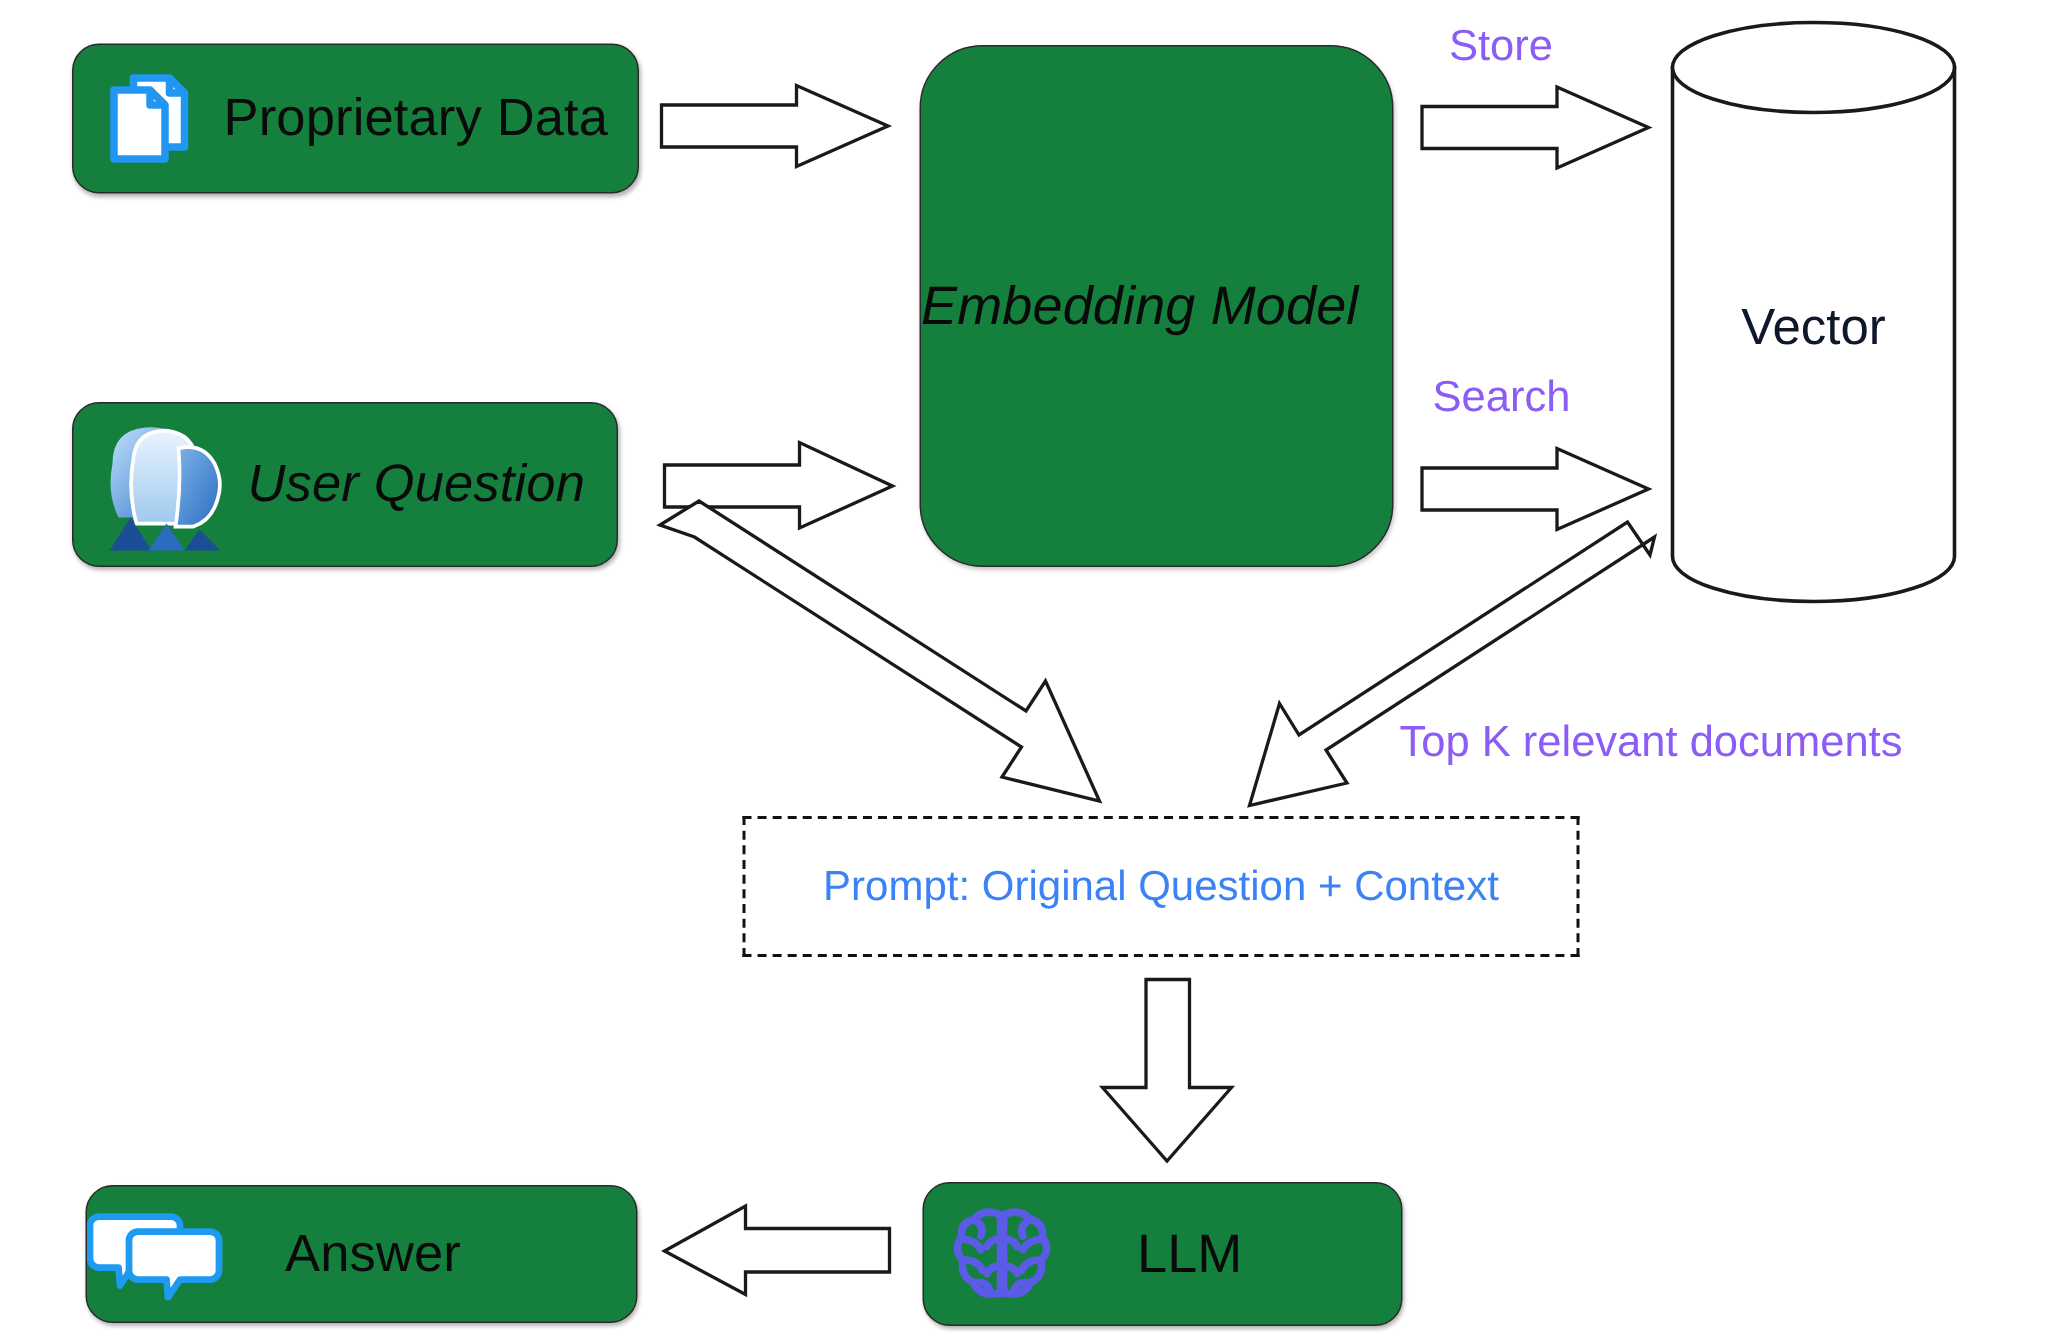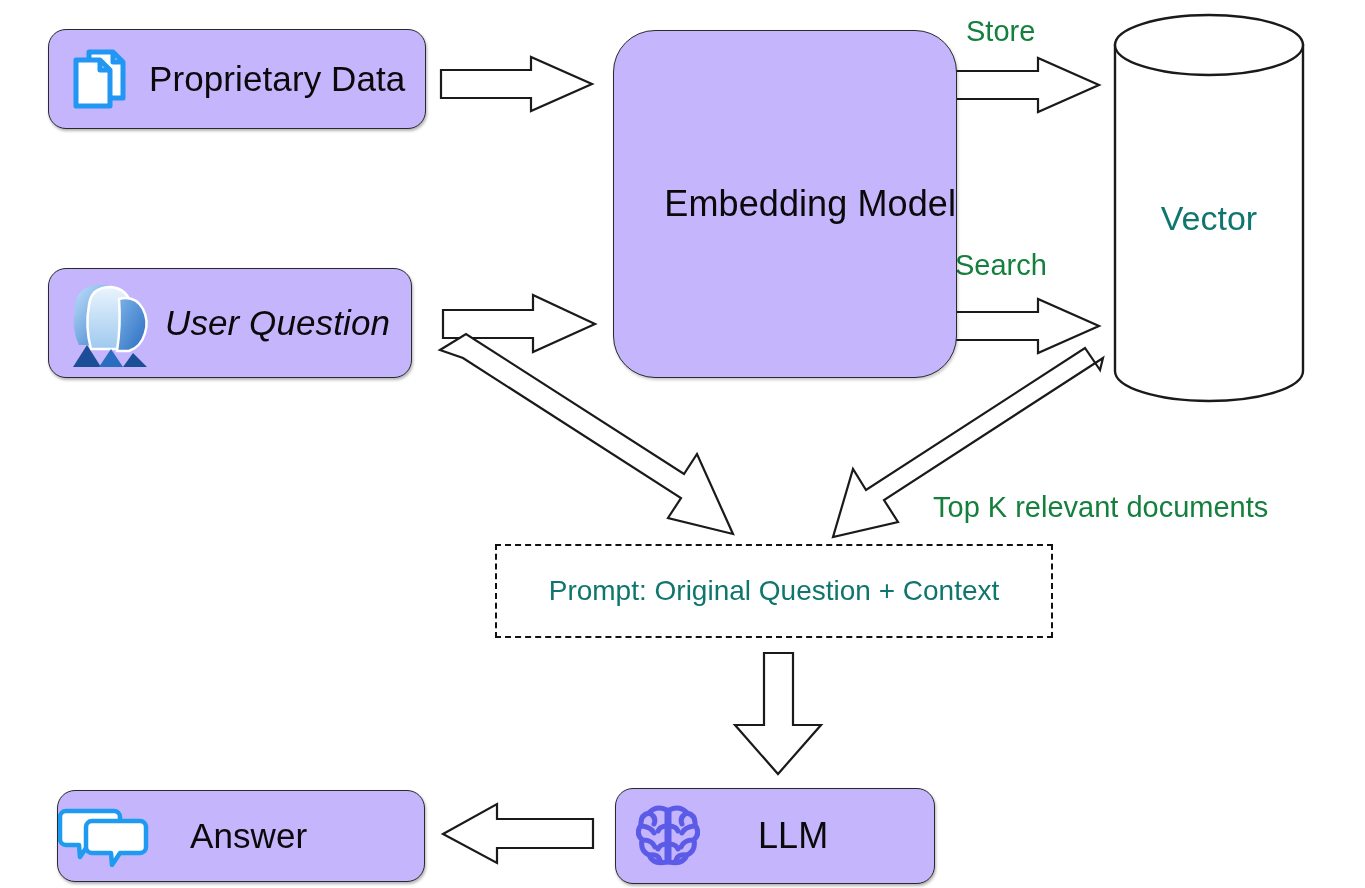--- a/index.html
+++ b/index.html
@@ -14,21 +14,21 @@
   #canvas {
     position: relative;
     width: 1365px;
     height: 888px;
     background: #ffffff;
     overflow: hidden;
   }
   .node {
     position: absolute;
     box-sizing: border-box;
-    background: #c4b5fd;
+    background: #15803d;
     border: 1.6px solid #2a2a2a;
     border-radius: 18px;
     display: flex;
     align-items: center;
     box-shadow: 1px 2px 3px rgba(0,0,0,0.30);
   }
   .node .label {
     font-size: 35px;
     color: #0a0a0a;
     white-space: nowrap;
@@ -48,24 +48,25 @@
   }
   #node-proprietary .label { margin-left: 22px; }
 
   #node-userq {
     left: 48px; top: 268px; width: 364px; height: 110px;
     padding-left: 18px;
   }
   #node-userq .label { margin-left: 8px; font-style: italic; }
 
   #node-embedding {
-    left: 613px; top: 30px; width: 344px; height: 348px;
+    left: 613px; top: 30px; width: 316px; height: 348px;
     border-radius: 42px;
-    justify-content: flex-end;
+    justify-content: flex-start;
     box-shadow: 1px 2px 3px rgba(0,0,0,0.22);
+    font-style: italic;
   }
   #node-embedding .label { font-size: 36px; }
 
   #node-answer {
     left: 57px; top: 790px; width: 368px; height: 92px;
   }
   #node-answer .label { margin-left: 40px; }
 
   #node-llm {
     left: 615px; top: 788px; width: 320px; height: 96px;
@@ -78,37 +79,37 @@
     position: absolute;
     left: 1112px; top: 12px; width: 194px; height: 392px;
   }
   #node-vectordb svg { display: block; }
   #node-vectordb .db-label {
     position: absolute;
     left: 0; top: 185px; width: 194px;
     text-align: center;
     font-size: 34px;
     line-height: 43px;
-    color: #0f766e;
+    color: #0f172a;
   }
 
   
   #node-prompt {
     position: absolute;
     left: 495px; top: 544px; width: 558px; height: 94px;
     box-sizing: border-box;
     border: 2.5px dashed #111111;
     background: #ffffff;
     display: flex;
     align-items: center;
     justify-content: center;
   }
   #node-prompt .label {
     font-size: 28px;
-    color: #0f766e;
+    color: #3b82f6;
     white-space: nowrap;
   }
 
   
   #arrows {
     position: absolute;
     left: 0; top: 0;
     width: 1365px; height: 888px;
     pointer-events: none;
   }
@@ -116,26 +117,26 @@
     fill: #ffffff;
     stroke: #1a1a1a;
     stroke-width: 2.2;
     stroke-linejoin: miter;
   }
 
   
   .edge-label {
     position: absolute;
     font-size: 29px;
-    color: #15803d;
+    color: #8b5cf6;
     white-space: nowrap;
   }
   #label-store  { left: 966px; top: 15px; }
   #label-search { left: 955px; top: 249px; text-align: right; }
-  #label-topk   { left: 933px; top: 479px; margin-top: 12px; }
+  #label-topk   { left: 933px; top: 479px; }
 </style>
 </head>
 <body>
 
 <div id="canvas">
 
   <svg id="arrows" viewBox="0 0 1365 888" width="1365" height="888">
 
     <polygon class="arrow-shape" points="441,70 531,70 531,57 592,84 531,111 531,98 441,98"></polygon>
 

